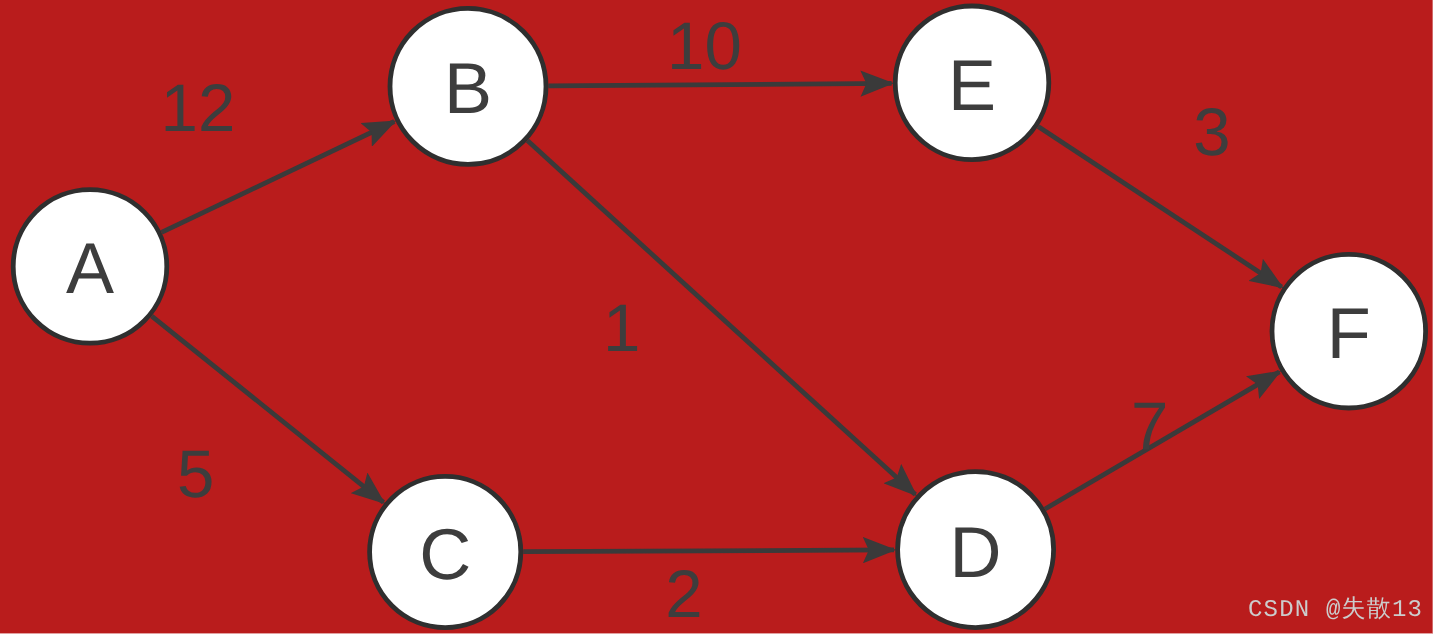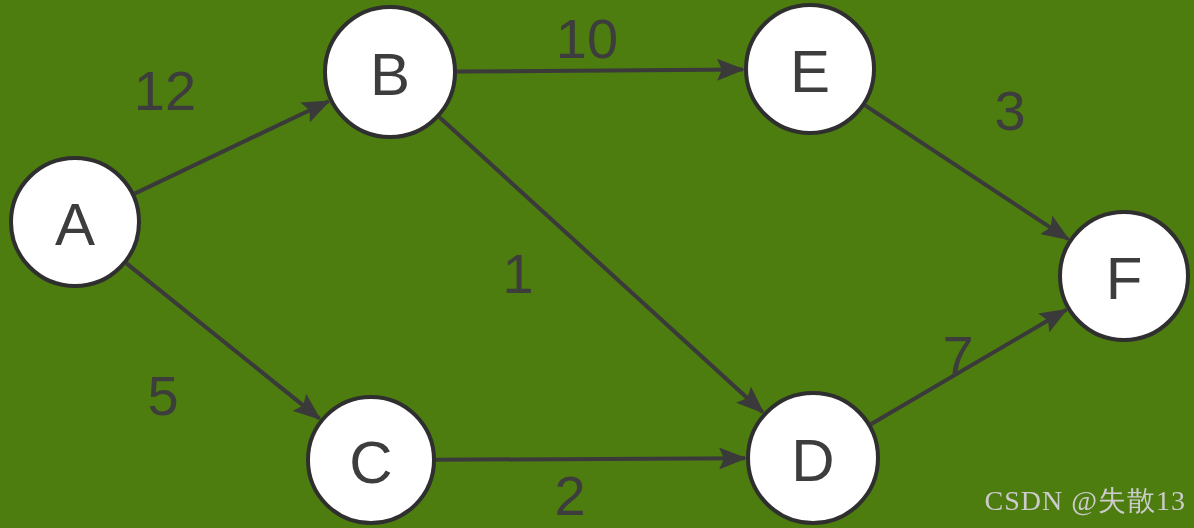--- a/index.html
+++ b/index.html
@@ -5,21 +5,21 @@
   html, body {
     margin: 0;
     padding: 0;
     background: #ffffff;
     font-family: "Liberation Sans", "DejaVu Sans", sans-serif;
   }
   #stage {
     position: relative;
     width: 1194px;
     height: 528px;
-    background: #4d7c0f;
+    background: #b91c1c;
     overflow: hidden;
   }
   #graph-canvas {
     position: absolute;
     left: 0;
     top: 0;
   }
   .node-circle {
     fill: #ffffff;
     stroke: #2f2f2f;
@@ -39,25 +39,25 @@
   .edge-weight {
     fill: #3d3d3d;
     font-size: 56px;
     font-family: "Liberation Sans", "DejaVu Sans", sans-serif;
     text-anchor: middle;
   }
   .watermark {
     position: absolute;
     right: 8px;
     bottom: 8px;
-    font-size: 28px;
+    font-size: 20px;
     color: #cccccc;
     letter-spacing: 1px;
     white-space: nowrap;
-    font-family: Liberation Serif, serif;
+    font-family: Liberation Mono, monospace;
   }
 </style>
 </head>
 <body>
 
 <div id="stage">
   <svg id="graph-canvas" width="1194" height="528" viewBox="0 0 1194 528">
       <defs>
         <marker id="arrow" viewBox="0 0 28 22" refX="26" refY="11" markerWidth="28" markerHeight="22" markerUnits="userSpaceOnUse" orient="auto">
           <path d="M0,0 L28,11 L0,22 L5,11 Z" fill="#3a3a3a"></path>

